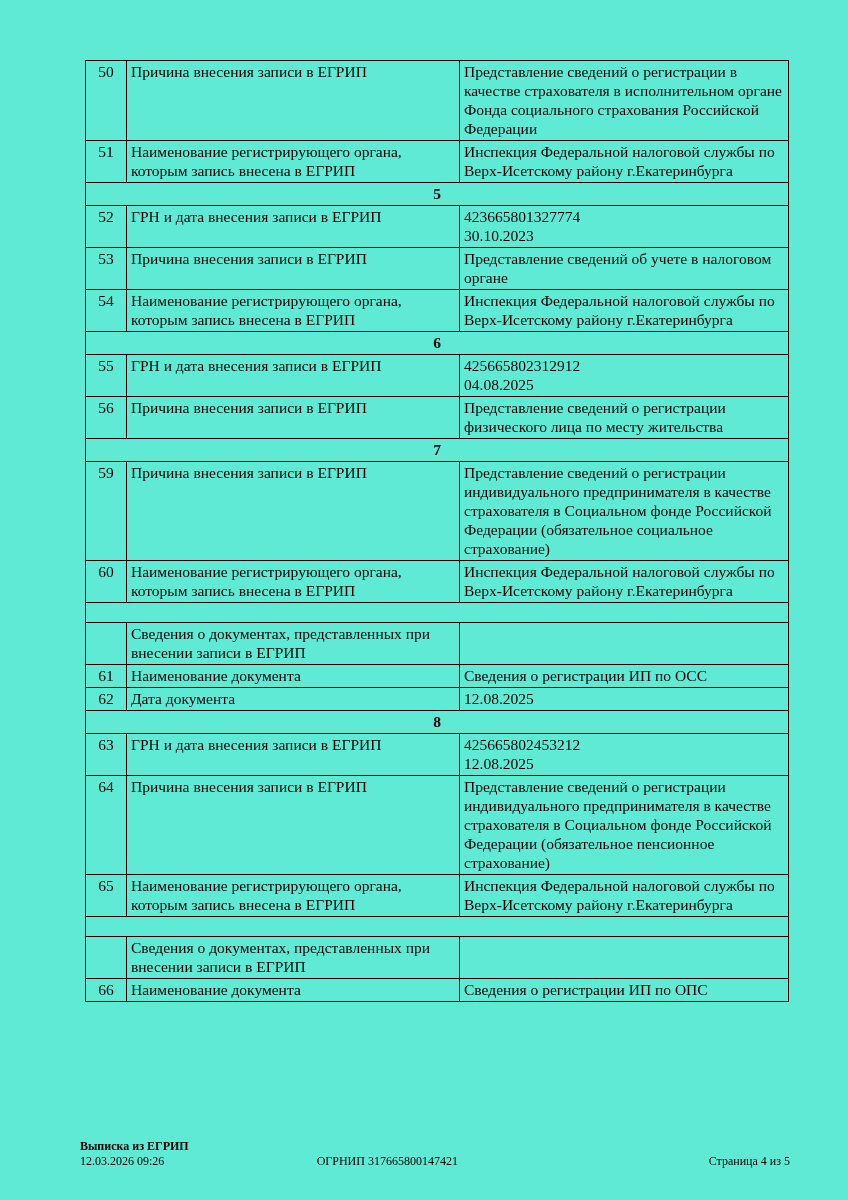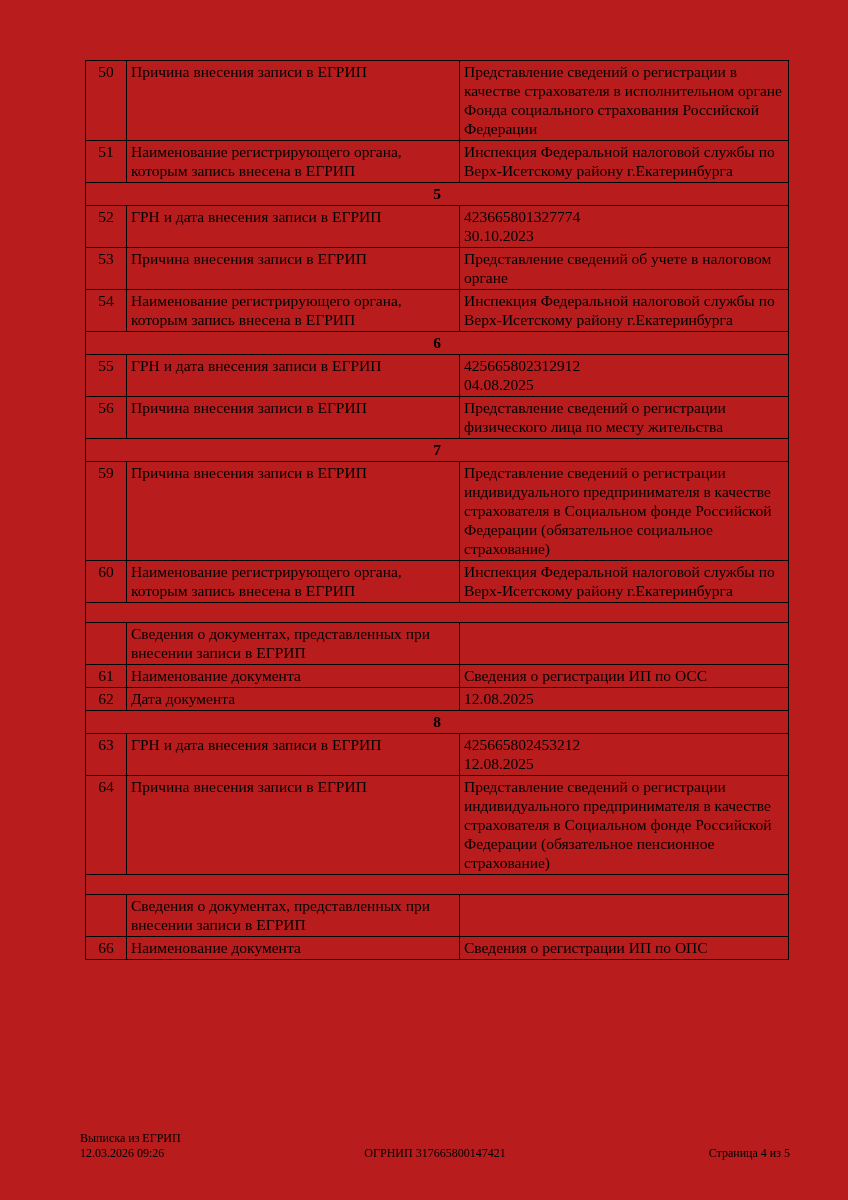--- a/index.html
+++ b/index.html
@@ -11,21 +11,21 @@
     width: 848px;
     height: 1200px;
     position: relative;
     font-family: "Liberation Serif", serif;
     color: #000;
     overflow: hidden;
   }
   .page {
     position: absolute;
     inset: 0;
-    background: #b91c1c;
+    background: #5eead4;
   }
   table.egrip-table {
     position: absolute;
     left: 85px;
     top: 60px;
     width: 703px;
     border-collapse: collapse;
     table-layout: fixed;
   }
   table.egrip-table td {
@@ -55,23 +55,23 @@
     position: absolute;
     left: 80px;
     right: 58px;
     top: 1131px;
     display: flex;
     align-items: flex-end;
     font-size: 12px;
     line-height: 15px;
   }
   .footer .f-left  { flex: 1; text-align: left; }
-  .footer .f-center{ flex: 1; text-align: center; }
+  .footer .f-center{ flex: 1; text-align: left; }
   .footer .f-right { flex: 1; text-align: right; }
-  .footer .f-title { font-weight: normal; }
+  .footer .f-title { font-weight: bold; margin-top: 8px; }
 </style>
 </head>
 <body>
 
 <div class="page">
 
   <table class="egrip-table">
     <colgroup>
       <col style="width:41px">
       <col style="width:333px">
@@ -158,20 +158,25 @@
         <tr>
           <td class="num-cell">63</td>
           <td class="label-cell">ГРН и дата внесения записи в ЕГРИП</td>
           <td class="value-cell">425665802453212
 12.08.2025</td>
         </tr>
         <tr>
           <td class="num-cell">64</td>
           <td class="label-cell">Причина внесения записи в ЕГРИП</td>
           <td class="value-cell">Представление сведений о регистрации индивидуального предпринимателя в качестве страхователя в Социальном фонде Российской Федерации (обязательное пенсионное страхование)</td>
+        </tr>
+        <tr>
+          <td class="num-cell">65</td>
+          <td class="label-cell">Наименование регистрирующего органа, которым запись внесена в ЕГРИП</td>
+          <td class="value-cell">Инспекция Федеральной налоговой службы по Верх-Исетскому району г.Екатеринбурга</td>
         </tr>
         <tr class="spacer-row">
           <td class="" colspan="3"></td>
         </tr>
         <tr>
           <td class="num-cell"></td>
           <td class="label-cell">Сведения о документах, представленных при внесении записи в ЕГРИП</td>
           <td class="value-cell"></td>
         </tr>
         <tr>

